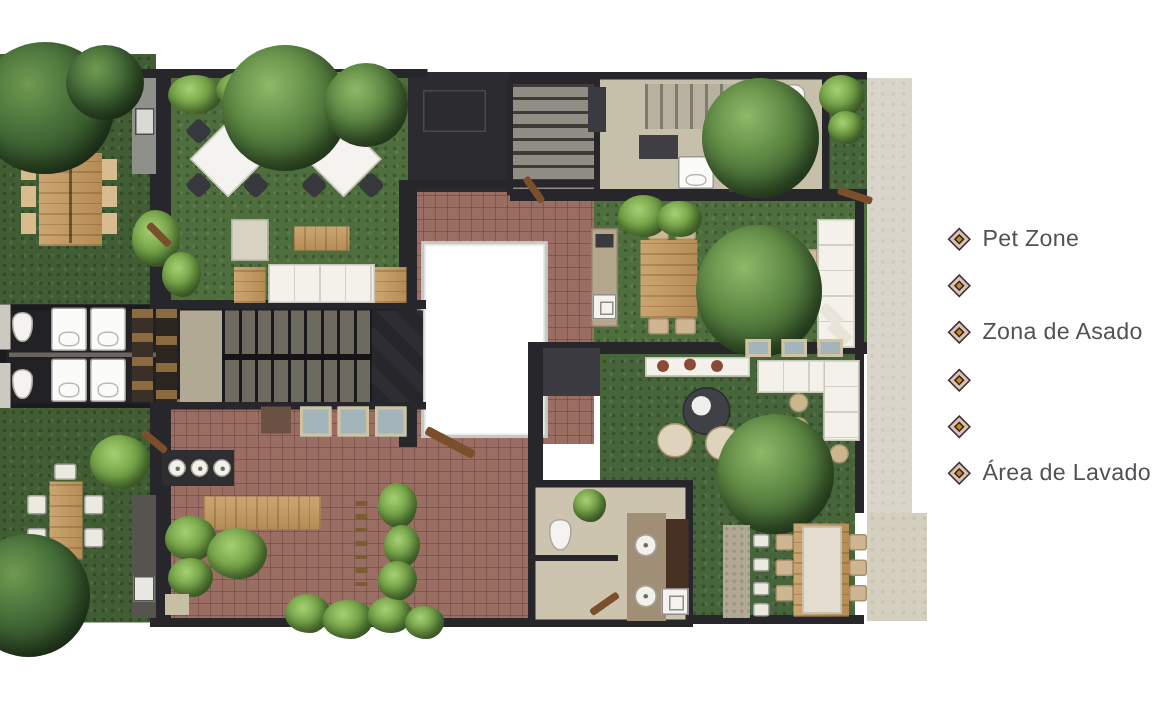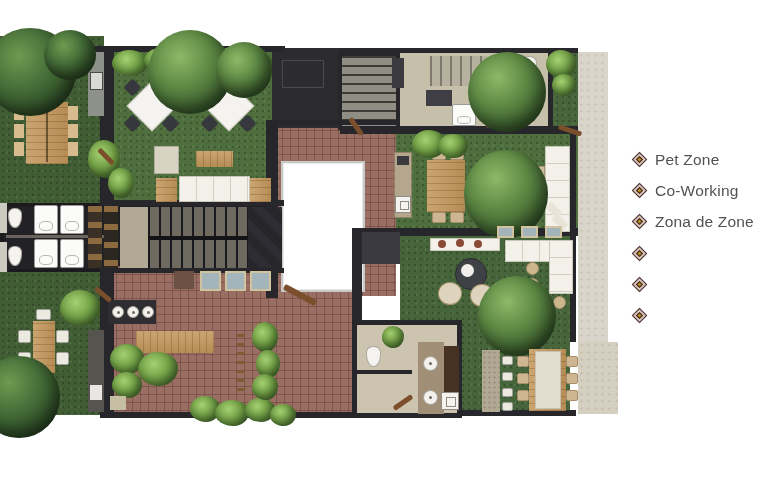--- a/index.html
+++ b/index.html
@@ -283,28 +283,28 @@
 
 </div>
 
 <div class="abs legend">
   <div class="legend-row">
     <span class="bullet"></span>
     <span class="legend-label">Pet Zone</span>
   </div>
   <div class="legend-row">
     <span class="bullet"></span>
-    <span class="legend-label">Co-Working</span>
-  </div>
-  <div class="legend-row">
-    <span class="bullet"></span>
-    <span class="legend-label">Zona de Zone</span>
-  </div>
-  <div class="legend-row">
-    <span class="bullet"></span>
-  </div>
-  <div class="legend-row">
-    <span class="bullet"></span>
-  </div>
-  <div class="legend-row">
-    <span class="bullet"></span>
+  </div>
+  <div class="legend-row">
+    <span class="bullet"></span>
+    <span class="legend-label">Zona de Asado</span>
+  </div>
+  <div class="legend-row">
+    <span class="bullet"></span>
+  </div>
+  <div class="legend-row">
+    <span class="bullet"></span>
+  </div>
+  <div class="legend-row">
+    <span class="bullet"></span>
+    <span class="legend-label">Área de Lavado</span>
   </div>
 </div>
 
 </body></html>

